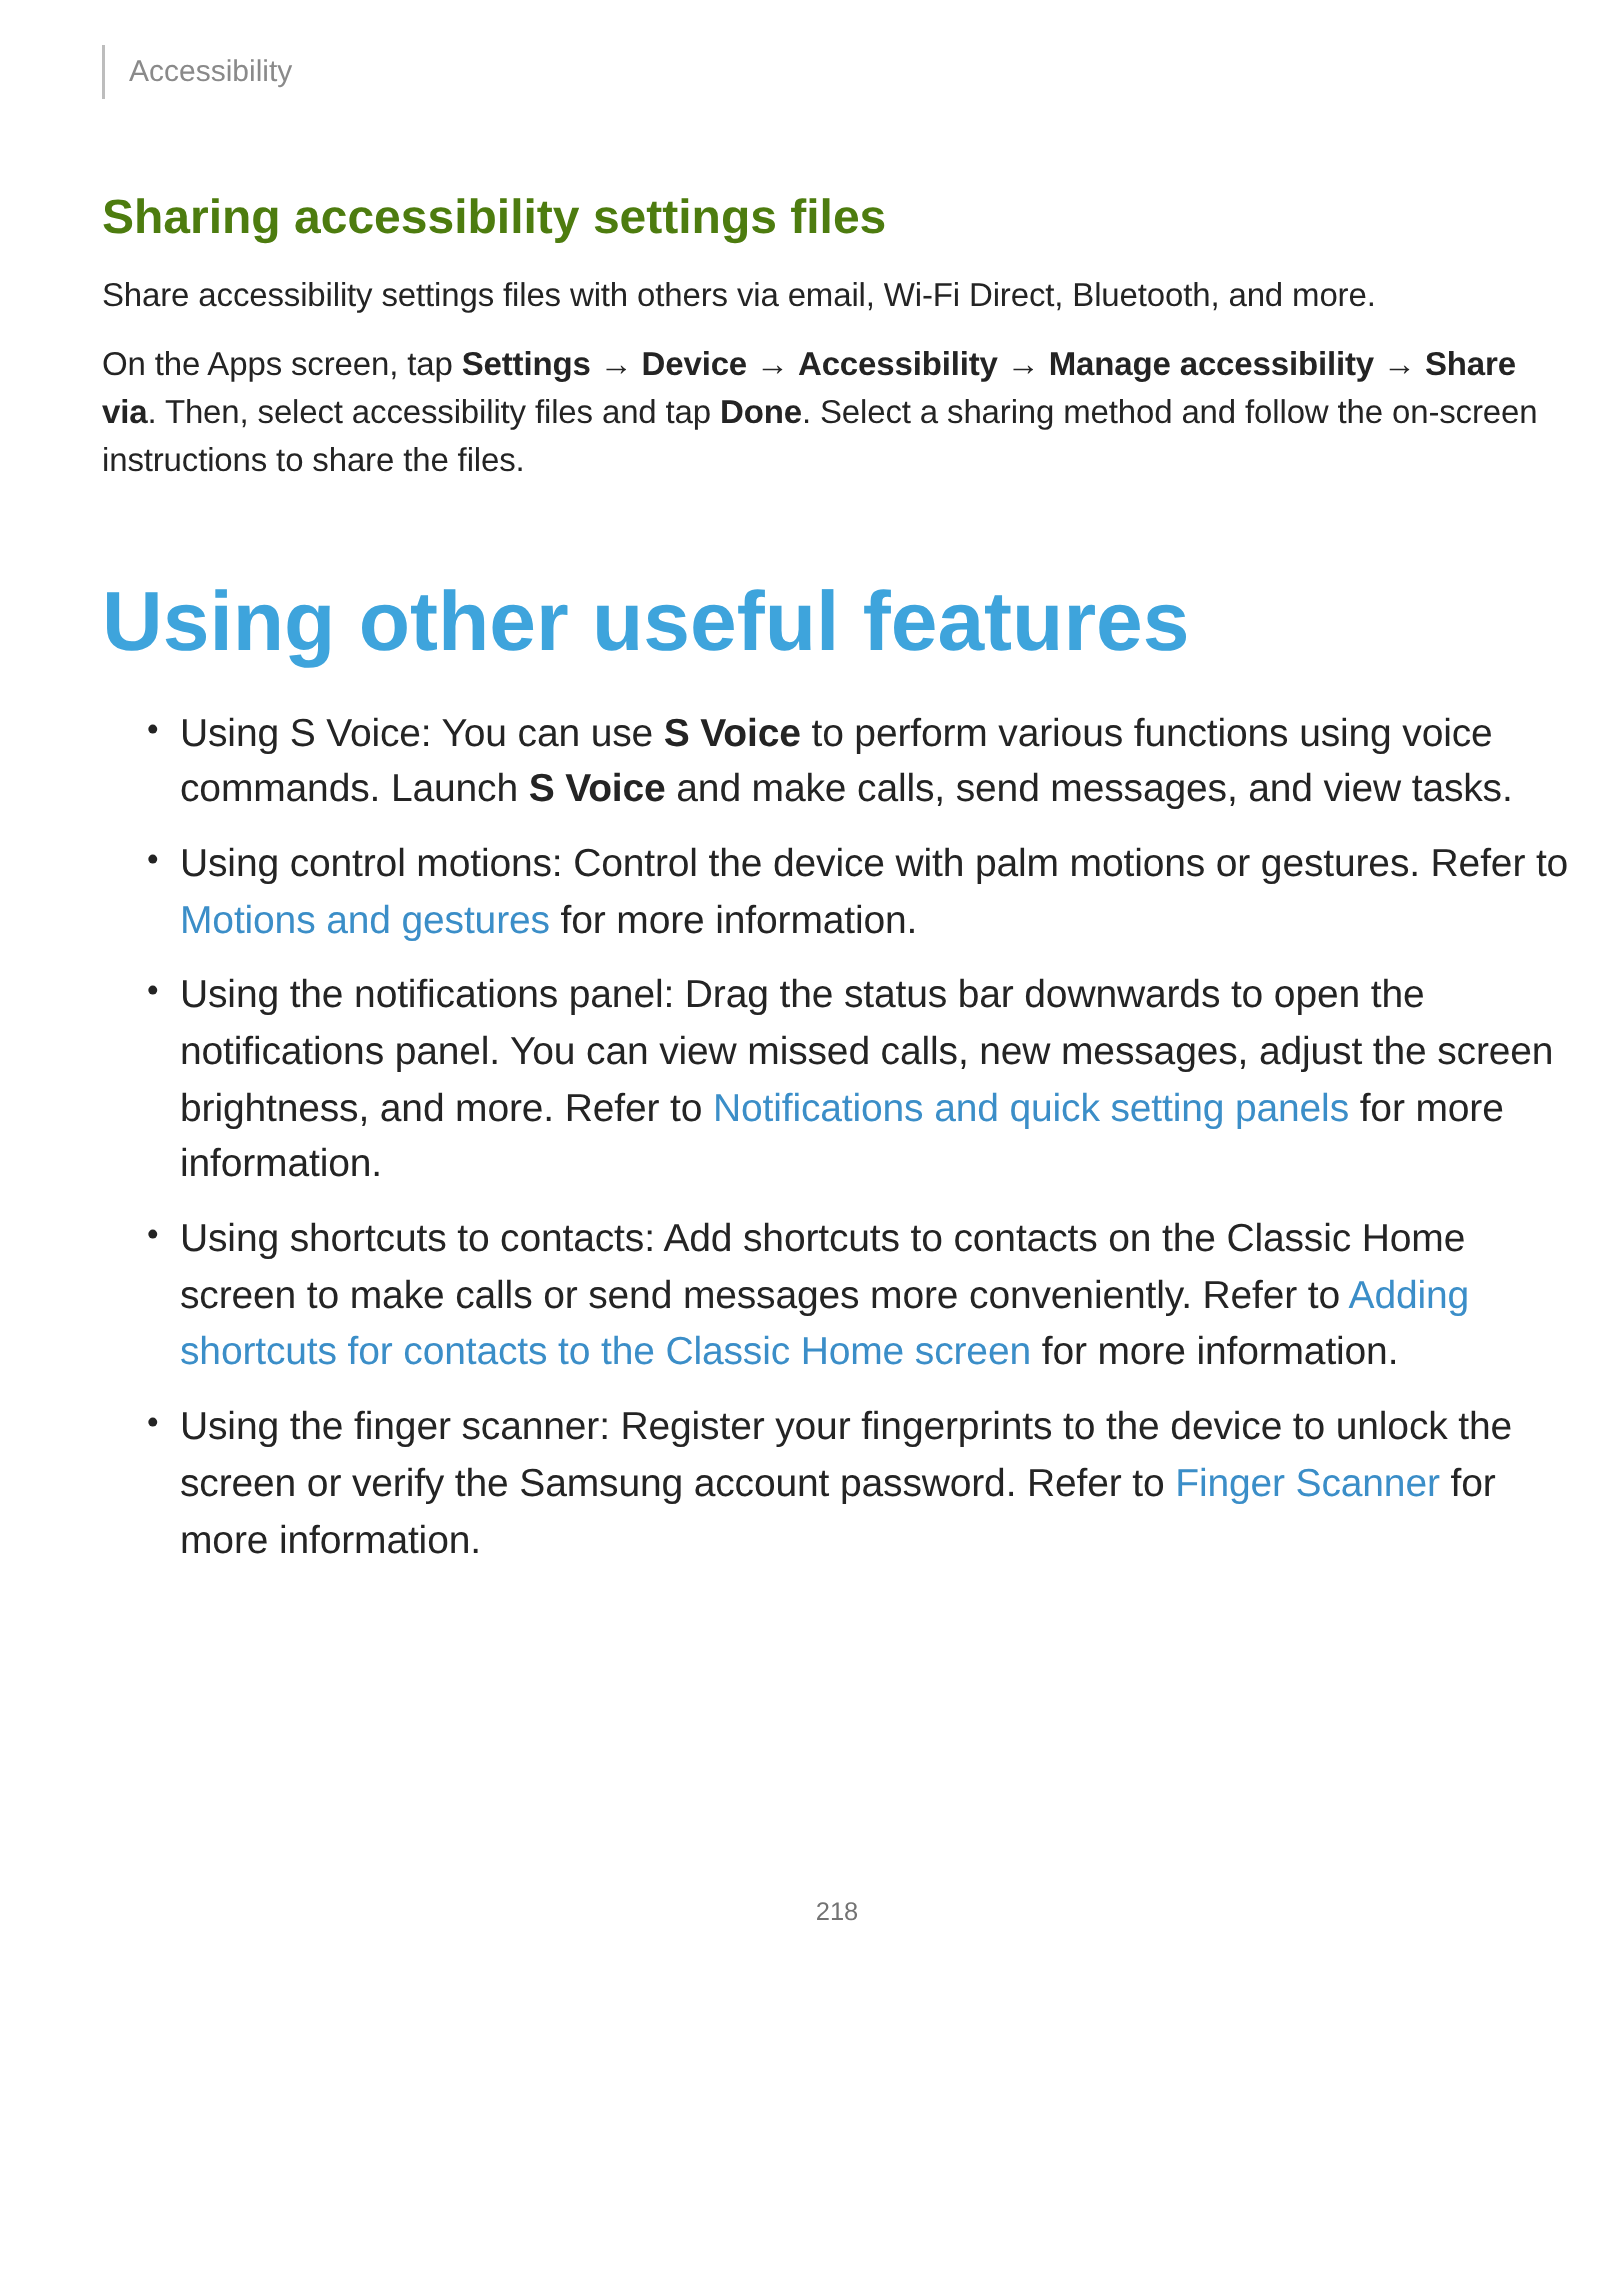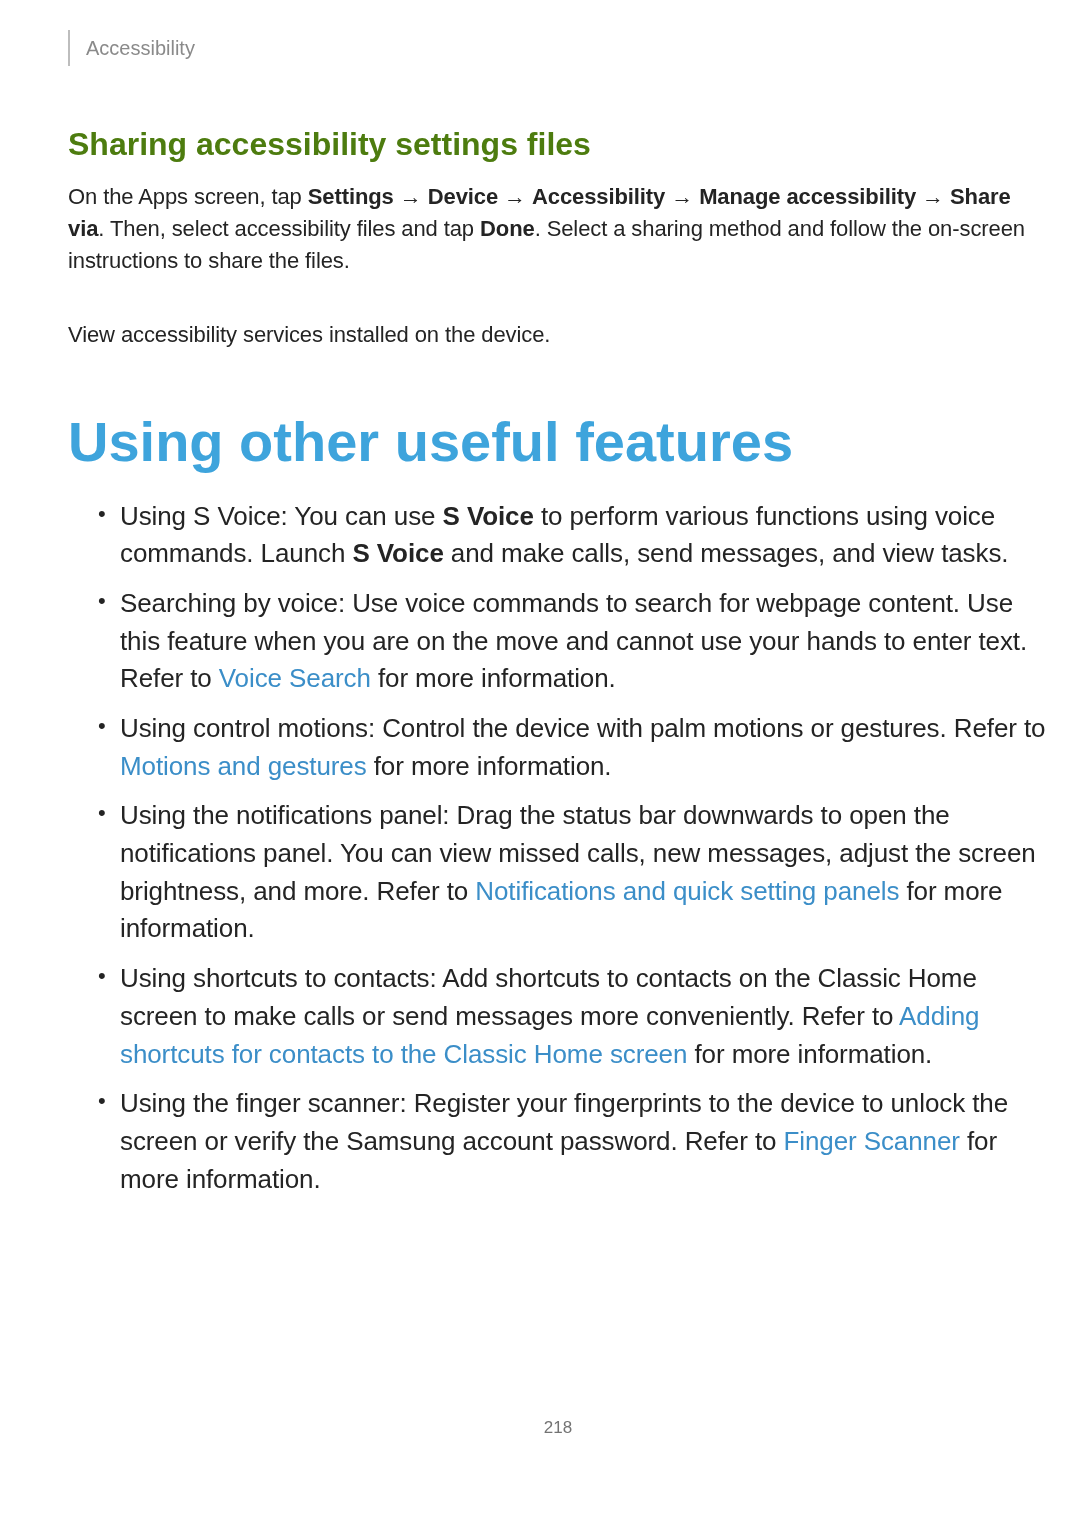--- a/index.html
+++ b/index.html
@@ -80,34 +80,33 @@
 <body>
 
 <div class="page">
   <div class="header-line">
     <div class="header-divider"></div>
     <span>Accessibility</span>
   </div>
 
   <div class="block">
     <div class="h2">Sharing accessibility settings files</div>
+    <p>Share accessibility settings files with others via email, Wi-Fi Direct, Bluetooth, and more.</p>
     <p>
       <span>On the Apps screen, tap </span><span class="bold">Settings</span><span> → </span><span class="bold">Device</span><span> → </span><span class="bold">Accessibility</span><span> → </span><span class="bold">Manage accessibility</span><span> → </span><span class="bold">Share via</span><span>. Then, select accessibility files and tap </span><span class="bold">Done</span><span>. Select a sharing method and follow the on-screen instructions to share the files.</span>
     </p>
   </div>
 
   <div class="block">
-    <p>View accessibility services installed on the device.</p>
   </div>
 
   <div class="h1">Using other useful features</div>
 
   <ul id="feature-list">
       <li><span>Using S Voice: You can use </span><span class="bold">S Voice</span><span> to perform various functions using voice commands. Launch </span><span class="bold">S Voice</span><span> and make calls, send messages, and view tasks.</span></li>
-      <li><span>Searching by voice: Use voice commands to search for webpage content. Use this feature when you are on the move and cannot use your hands to enter text. Refer to </span><span class="link">Voice Search</span><span> for more information.</span></li>
       <li><span>Using control motions: Control the device with palm motions or gestures. Refer to </span><span class="link">Motions and gestures</span><span> for more information.</span></li>
       <li><span>Using the notifications panel: Drag the status bar downwards to open the notifications panel. You can view missed calls, new messages, adjust the screen brightness, and more. Refer to </span><span class="link">Notifications and quick setting panels</span><span> for more information.</span></li>
       <li><span>Using shortcuts to contacts: Add shortcuts to contacts on the Classic Home screen to make calls or send messages more conveniently. Refer to </span><span class="link">Adding shortcuts for contacts to the Classic Home screen</span><span> for more information.</span></li>
       <li><span>Using the finger scanner: Register your fingerprints to the device to unlock the screen or verify the Samsung account password. Refer to </span><span class="link">Finger Scanner</span><span> for more information.</span></li>
     </ul>
 
   <div class="page-number">218</div>
 </div>
 
 </body></html>

